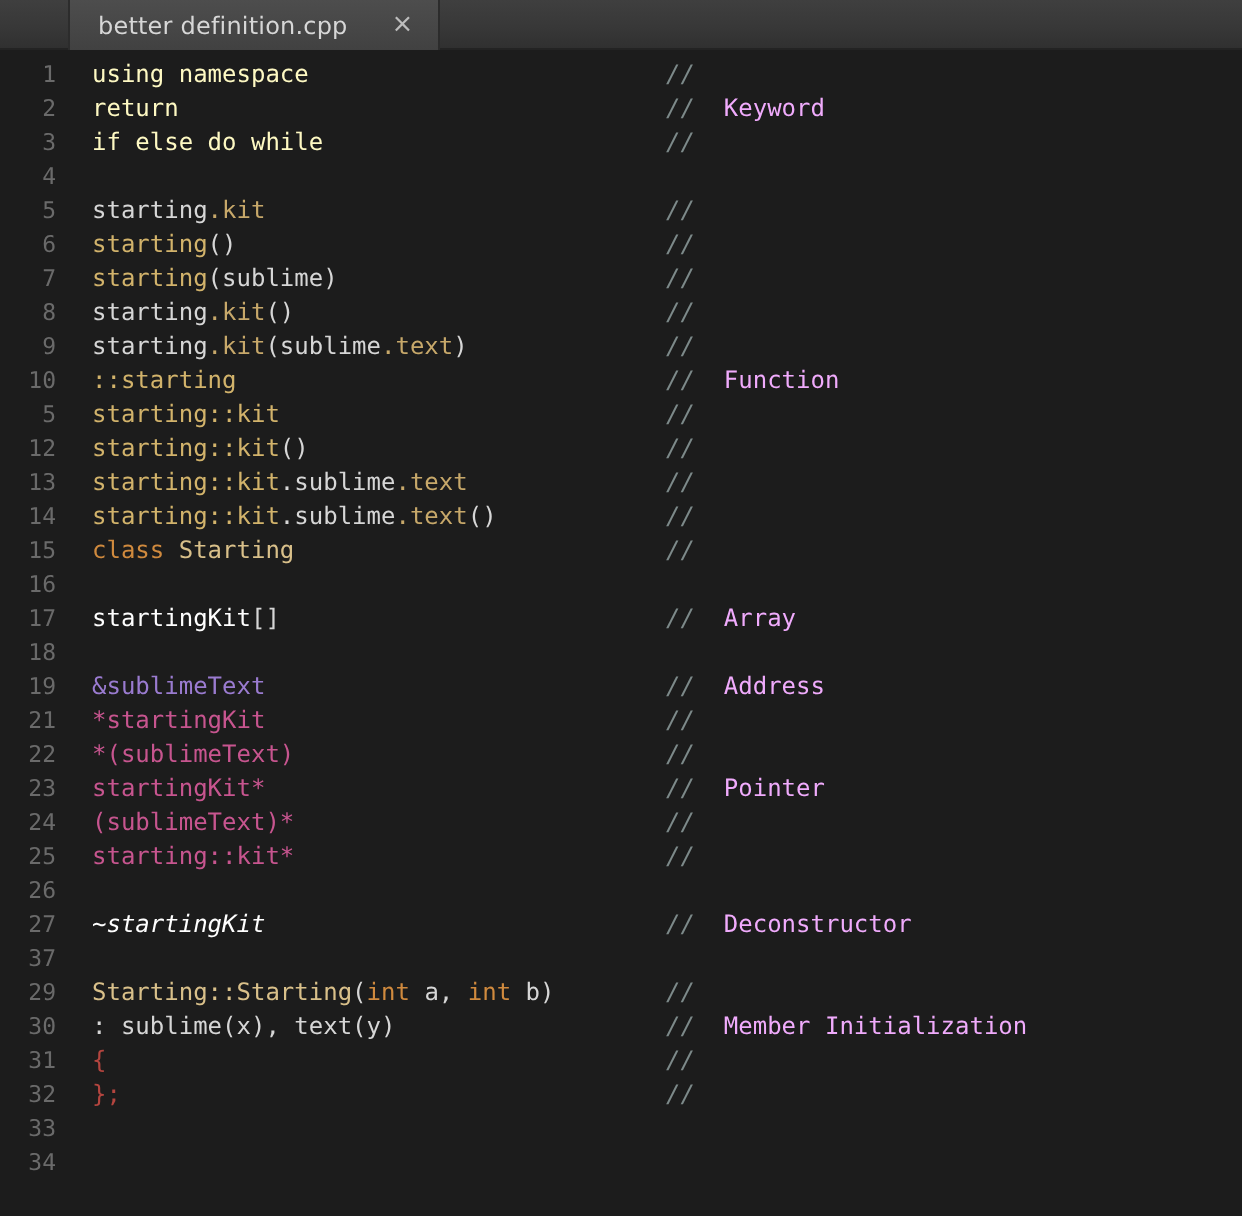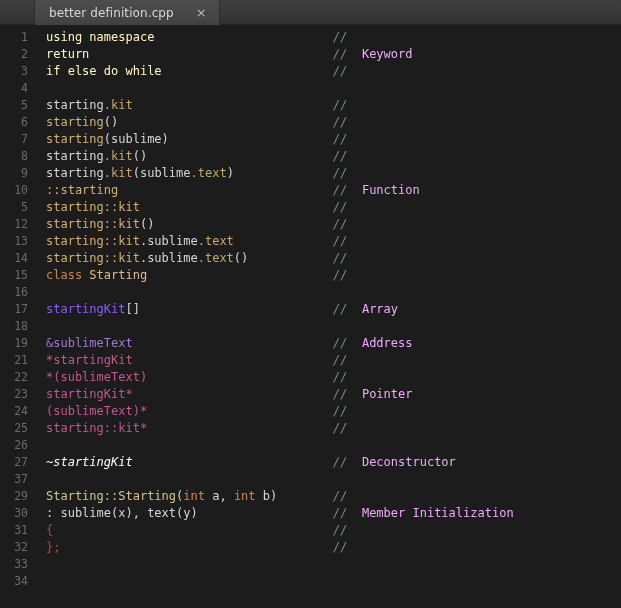--- a/index.html
+++ b/index.html
@@ -113,21 +113,21 @@
     font-style: normal;
   }
 
   
   .t-keyword  { color: #fef9c3; }
   .t-plain    { color: #d6d6d6; }
   .t-member   { color: #c7a86a; }
   .t-func     { color: #d2b36b; }
   .t-storage  { color: #d08a3e; }
   .t-class    { color: #d9c08a; }
-  .t-array    { color: #8b5cf6; }
+  .t-array    { color: #ffffff; }
   .t-bracket  { color: #d6d6d6; }
   .t-addr     { color: #9a7bd0; }
   .t-pointer  { color: #c7558f; }
   .t-destruct { color: #ffffff; font-style: italic; }
   .t-punct    { color: #b4453f; }
 </style>
 </head>
 <body>
 
 <div class="window">

